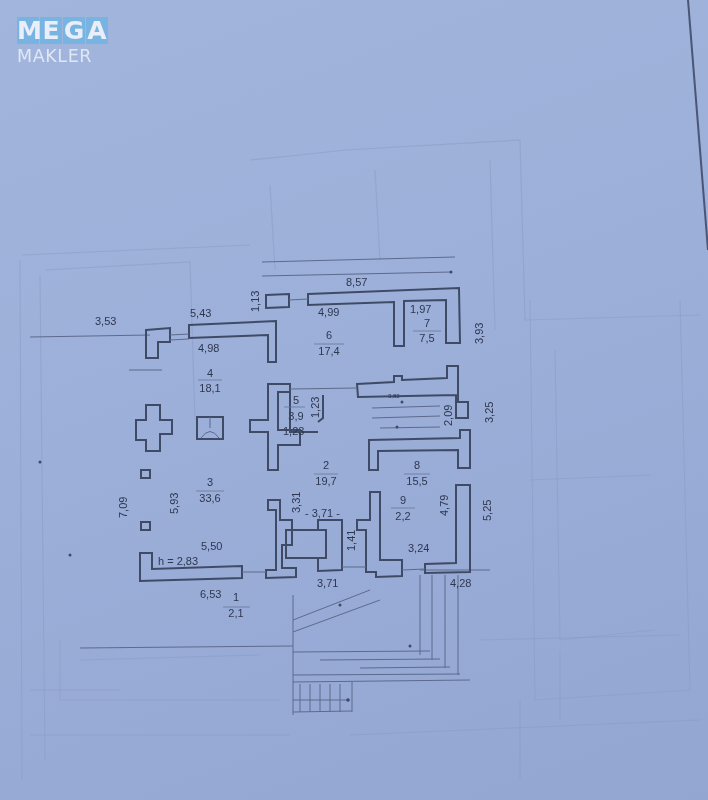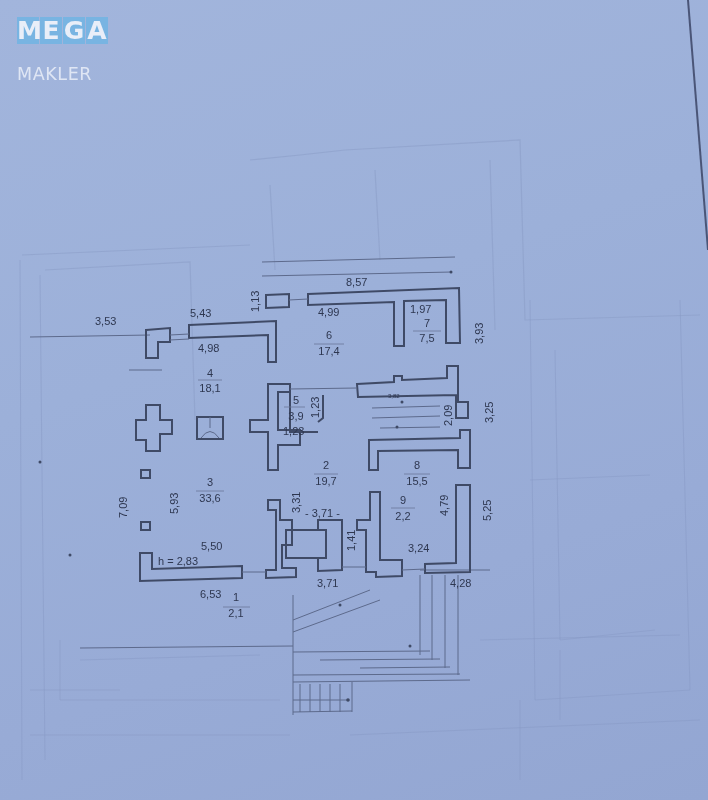--- a/index.html
+++ b/index.html
@@ -20,21 +20,21 @@
       display: flex; gap: 1px;
     }
     .wm-top span {
       display: inline-block; background: #78b4e2; color: #e9eef8;
       font-weight: bold; font-size: 25px; line-height: 27px;
       width: 22px; text-align: center;
       font-family: "DejaVu Sans", sans-serif;
     }
     .wm-bottom {
       color: #dfe6f4; font-size: 17.5px; letter-spacing: 0.6px;
-      margin-top: 20px; font-family: "DejaVu Sans", sans-serif;
+      margin-top: 2px; font-family: "DejaVu Sans", sans-serif;
     }
     svg.plan { position: absolute; left: 0; top: 0; }
     .faint { stroke: #8d9fc9; stroke-width: 1.2; fill: none; opacity: 0.65; }
     .faint2 { stroke: #8799c5; stroke-width: 1; fill: none; opacity: 0.5; }
     .wall { stroke: #3f4a66; stroke-width: 2; fill: none; stroke-linejoin: miter; }
     .thin { stroke: #5d6a8c; stroke-width: 1; fill: none; }
     .dim { fill: #2e3750; font-size: 11px; font-family: "Liberation Sans", sans-serif; }
     .dimv { fill: #2e3750; font-size: 11px; font-family: "Liberation Sans", sans-serif; }
     .room-num { fill: #2e3750; font-size: 11px; text-anchor: middle; font-family: "Liberation Sans", sans-serif; }
     .frac { stroke: #6b779a; stroke-width: 0.8; }

